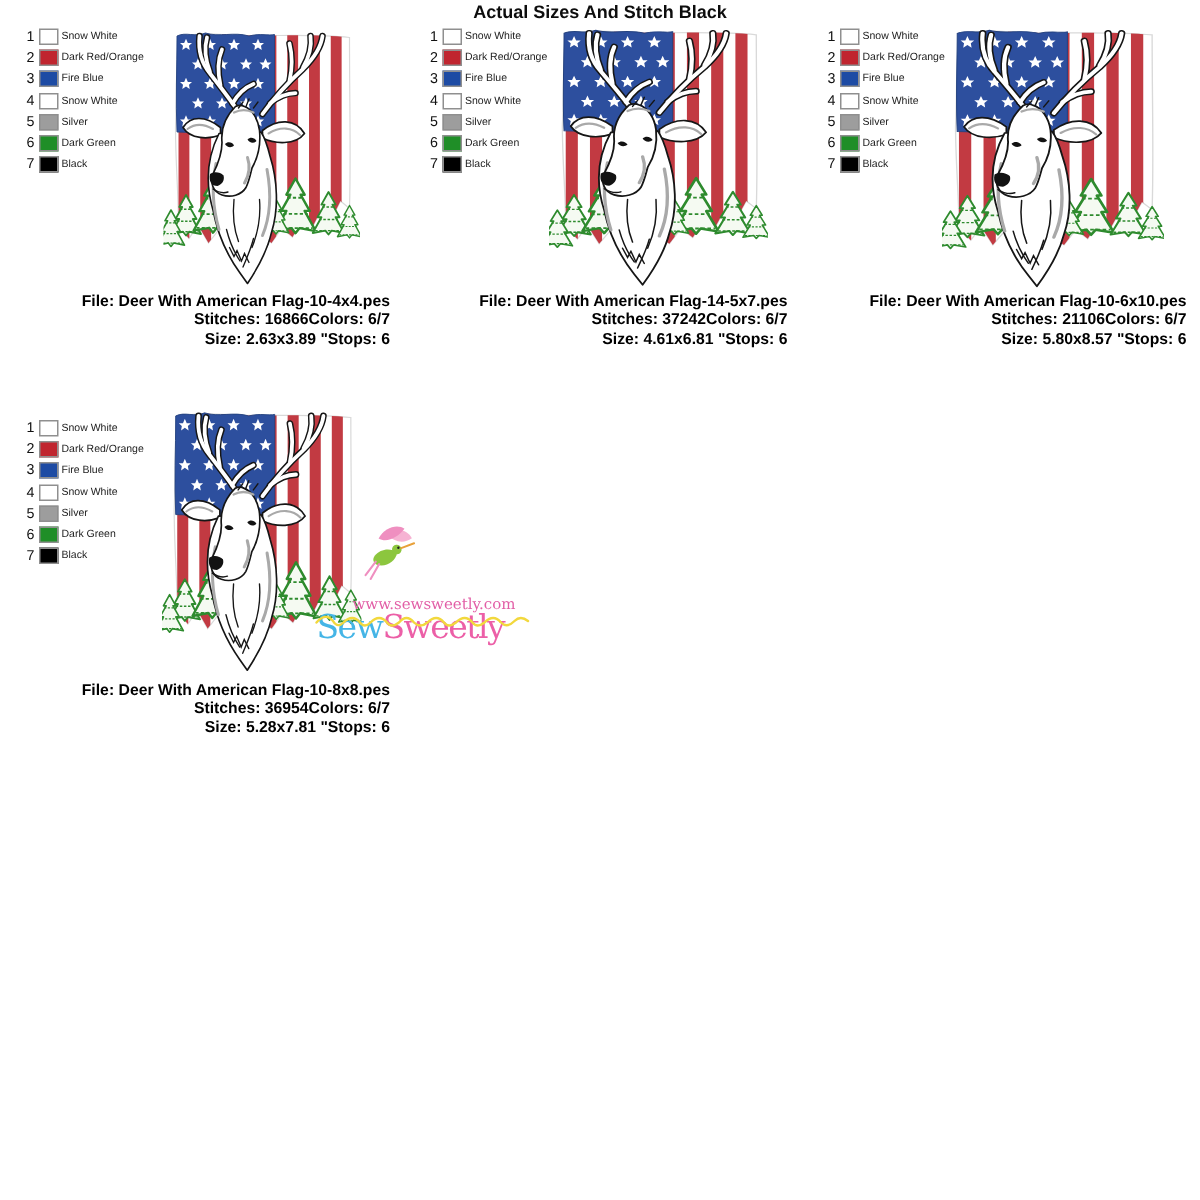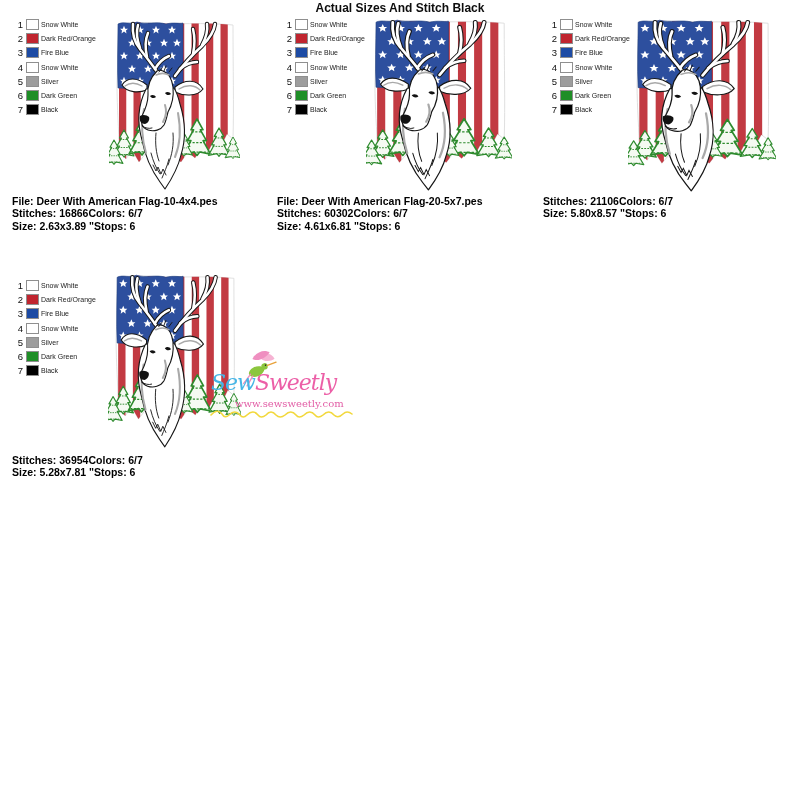--- a/index.html
+++ b/index.html
@@ -6,38 +6,38 @@
   body{width:800px;height:800px;background:#ffffff;font-family:"Liberation Sans",sans-serif;position:relative;overflow:hidden;
     --flag-red:#c23a42; --flag-blue:#2d4f9e; --tree-green:#2e8b2e;}
   .abs{position:absolute;}
   .title{top:1px;left:0;width:800px;text-align:center;font-weight:bold;font-size:12px;color:#0d0d0d;}
   .clist{display:flex;flex-direction:column;}
   .crow{display:flex;align-items:center;height:14.3px;}
   .cnum{width:9px;text-align:right;font-size:9.5px;color:#111;margin-right:3px;}
   .sw{width:13px;height:11px;border:1px solid #8f8f8f;box-sizing:border-box;flex:0 0 auto;}
   .clabel{font-size:7px;color:#1c1c1c;margin-left:2px;white-space:nowrap;}
   .info{font-weight:bold;font-size:10.5px;line-height:12.4px;color:#000;}
-  .irow{display:flex;justify-content:flex-start;white-space:nowrap;}
+  .irow{display:flex;justify-content:flex-end;white-space:nowrap;}
   .designsvg{display:block;}
   
   .f-red{fill:var(--flag-red);}
   .f-blue{fill:var(--flag-blue);stroke:#24427f;stroke-width:.6;}
   .f-base{fill:#ffffff;stroke:#d9d9d9;stroke-width:.8;}
   .star{fill:#ffffff;}
   .pine{fill:#f5faf2;stroke:var(--tree-green);stroke-width:1.2;stroke-linejoin:round;}
   .pstitch{fill:none;stroke:var(--tree-green);stroke-width:.9;stroke-dasharray:1.6 1.1;}
   .ao{fill:none;stroke:#161616;stroke-width:4.4;stroke-linecap:round;}
   .ai{fill:none;stroke:#ffffff;stroke-width:2.5;stroke-linecap:round;}
   .body{fill:#ffffff;stroke:#161616;stroke-width:1.1;stroke-linejoin:round;}
   .ink{fill:none;stroke:#161616;stroke-width:.9;stroke-linecap:round;}
   .shade{fill:none;stroke:#a9a9a9;stroke-width:2;stroke-linecap:round;}
   .dark{fill:#121212;}
   
   .wm{pointer-events:none;}
-  .wm-brand{font-family:"DejaVu Serif",serif;font-style:italic;font-size:22px;letter-spacing:-1px;white-space:nowrap;line-height:22px;}
+  .wm-brand{font-family:"DejaVu Serif",serif;font-size:22px;letter-spacing:-1px;white-space:nowrap;line-height:22px;margin-top:36px;}
   .wm-sew{color:#45b5e6;}
   .wm-sweetly{color:#ec5fa7;}
   .wm-url{font-family:"DejaVu Serif",serif;font-size:10px;color:#e25ea6;white-space:nowrap;}
 </style>
 </head>
 <body style="--flag-red: #c23a42; --flag-blue: #2d4f9e; --tree-green: #2e8b2e;">
 
 <svg width="0" height="0" style="position:absolute" aria-hidden="true">
   <defs>
     <path id="star5" class="star" d="M0,-4.2 L1.23,-1.3 L4,-1.3 L1.99,0.5 L2.47,3.4 L0,1.62 L-2.47,3.4 L-1.99,0.5 L-4,-1.3 L-1.23,-1.3 Z"></path>
@@ -224,24 +224,24 @@
       <span class="cnum">7</span>
       <span class="sw" style="background-color: rgb(0, 0, 0);"></span>
       <span class="clabel">Black</span>
     </div>
 </div>
 <svg class="abs designsvg" style="left:366px;top:11px" width="146" height="186" viewBox="0 0 131 183" preserveAspectRatio="none">
     <use href="#deerDesign"></use>
   </svg>
 <div class="abs info" style="left:277px;top:195px;width:248px">
   <div class="irow">
-      <span>File: Deer With American Flag-20-5x7.pes</span>
-    </div>
-  <div class="irow">
-      <span>Stitches: 60302</span>
+      <span>File: Deer With American Flag-14-5x7.pes</span>
+    </div>
+  <div class="irow">
+      <span>Stitches: 37242</span>
       <span>Colors: 6/7</span>
     </div>
   <div class="irow">
       <span>Size: 4.61x6.81 "</span>
       <span>Stops: 6</span>
     </div>
 </div>
 
 <div class="abs clist" style="left:548px;top:17px">
   <div class="crow">
@@ -277,20 +277,23 @@
   <div class="crow">
       <span class="cnum">7</span>
       <span class="sw" style="background-color: rgb(0, 0, 0);"></span>
       <span class="clabel">Black</span>
     </div>
 </div>
 <svg class="abs designsvg" style="left:628px;top:11px" width="148" height="187" viewBox="0 0 131 183" preserveAspectRatio="none">
     <use href="#deerDesign"></use>
   </svg>
 <div class="abs info" style="left:543px;top:195px;width:248px">
+  <div class="irow">
+      <span>File: Deer With American Flag-10-6x10.pes</span>
+    </div>
   <div class="irow">
       <span>Stitches: 21106</span>
       <span>Colors: 6/7</span>
     </div>
   <div class="irow">
       <span>Size: 5.80x8.57 "</span>
       <span>Stops: 6</span>
     </div>
 </div>
 
@@ -347,20 +350,23 @@
   </svg>
   <div class="abs wm-brand" style="left:6px;top:22px"><span class="wm-sew">Sew</span><span class="wm-sweetly">Sweetly</span></div>
   <div class="abs wm-url" style="left:30px;top:48px">www.sewsweetly.com</div>
   <svg class="abs" style="left:4px;top:57px" width="145" height="14" viewBox="0 0 145 14">
     <path d="M2,8 Q8,1 13,7 Q16,12 20,8 Q26,2 31,8 Q34,12 38,8 Q44,2 49,8 Q52,12 57,8 Q62,2 67,8 Q71,12 76,8 Q82,2 87,8 Q90,12 95,8 Q101,2 106,8 Q109,12 114,8 Q120,2 125,8 Q129,12 134,7 Q138,3 143,7" fill="none" stroke="#f2d83d" stroke-width="1.6" stroke-linecap="round"></path>
   </svg>
 </div>
 
 <div class="abs info" style="left:12px;top:454px;width:248px">
   <div class="irow">
+      <span>File: Deer With American Flag-10-8x8.pes</span>
+    </div>
+  <div class="irow">
       <span>Stitches: 36954</span>
       <span>Colors: 6/7</span>
     </div>
   <div class="irow">
       <span>Size: 5.28x7.81 "</span>
       <span>Stops: 6</span>
     </div>
 </div>
 
 </body></html>

